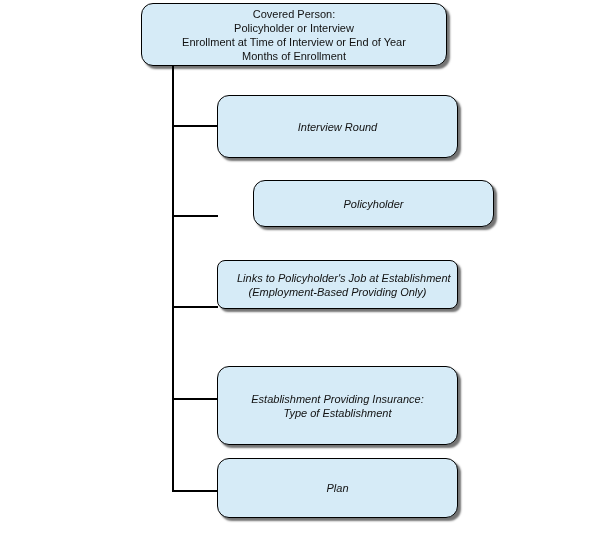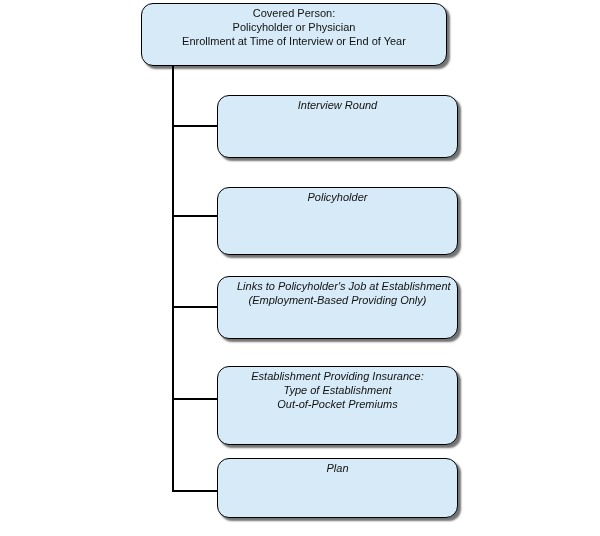--- a/index.html
+++ b/index.html
@@ -13,34 +13,34 @@
   }
   .node {
     position: absolute;
     box-sizing: border-box;
     background: #d6ebf7;
     border: 1.5px solid #000000;
     border-radius: 12px;
     box-shadow: 3px 3px 2px rgba(0,0,0,0.55);
     display: flex;
     flex-direction: column;
-    justify-content: flex-start;
+    justify-content: center;
     align-items: center;
     text-align: center;
     font-size: 11px;
     line-height: 14px;
     color: #111111;
     padding: 2px 19px;
   }
   .node .line { width: 100%; white-space: nowrap; }
   .root  { left: 141px; top: 3px;   width: 306px; height: 63px; }
   .child { left: 217px; width: 241px; font-style: italic; }
   .c1 { top: 95px;  height: 63px; }
-  .c2 { top: 187px; height: 68px; }
-  .c3 { top: 276px; height: 63px; }
+  .c2 { top: 180px; height: 47px; margin-left: 36px; }
+  .c3 { top: 260px; height: 49px; border-radius: 8px; }
   .c4 { top: 366px; height: 79px; }
   .c5 { top: 458px; height: 60px; }
   .trunk {
     position: absolute;
     left: 172px; top: 66px;
     width: 2px; height: 426px;
     background: #000000;
   }
   .branch {
     position: absolute;
@@ -61,40 +61,40 @@
 
   <div class="trunk"></div>
   <div class="branch b1"></div>
   <div class="branch b2"></div>
   <div class="branch b3"></div>
   <div class="branch b4"></div>
   <div class="branch b5"></div>
 
   <div class="node root">
     <div class="line">Covered Person:</div>
-    <div class="line">Policyholder or Physician</div>
+    <div class="line">Policyholder or Interview</div>
     <div class="line">Enrollment at Time of Interview or End of Year</div>
+    <div class="line">Months of Enrollment</div>
   </div>
 
   <div class="node child c1">
     <div class="line">Interview Round</div>
   </div>
 
   <div class="node child c2">
     <div class="line">Policyholder</div>
   </div>
 
   <div class="node child c3">
     <div class="line">Links to Policyholder's Job at Establishment</div>
     <div class="line">(Employment-Based Providing Only)</div>
   </div>
 
   <div class="node child c4">
     <div class="line">Establishment Providing Insurance:</div>
     <div class="line">Type of Establishment</div>
-    <div class="line">Out-of-Pocket Premiums</div>
   </div>
 
   <div class="node child c5">
     <div class="line">Plan</div>
   </div>
 
 </div>
 
 </body></html>

